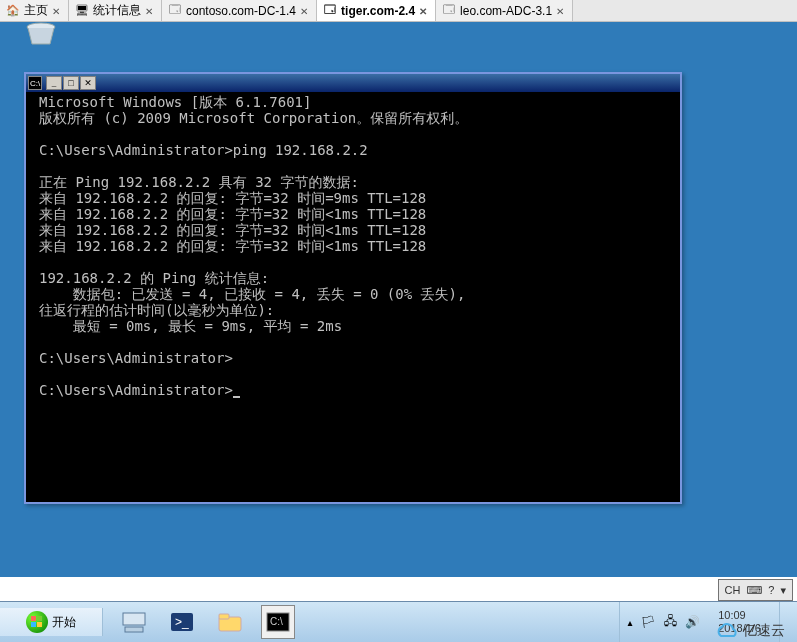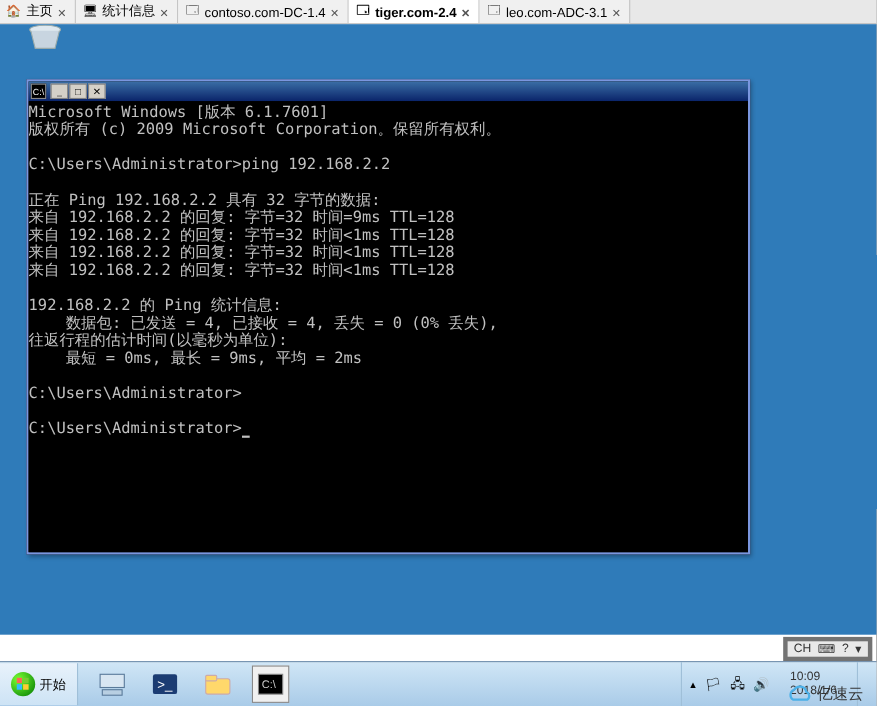--- a/index.html
+++ b/index.html
@@ -52,48 +52,48 @@
 .cmd-title { color: #fff; font-family: SimSun, monospace; font-size: 12px; flex: 1; }
 .win-btns { display: flex; gap: 1px; }
 .win-btn { width: 16px; height: 14px; background: #d4d0c8; border: 1px solid #808080; font-size: 9px; display: flex; align-items: center; justify-content: center; font-family: Tahoma; cursor: pointer; }
 .cmd-body {
   height: calc(100% - 18px);
   background: #000;
   color: #c0c0c0;
   font-family: "NSimSun", "SimSun", Consolas, monospace;
   font-size: 14px;
   line-height: 16px;
-  padding: 2px 0;
+  padding: 2px 13px;
   white-space: pre;
   overflow: hidden;
 }
 .cursor { background: #c0c0c0; width: 7px; height: 2px; display: inline-block; vertical-align: bottom; }
 .taskbar {
   position: absolute; bottom: 0; left: 0; right: 0;
   height: 41px;
   background: linear-gradient(to bottom, #d0e6f6, #a9cbe8);
   border-top: 1px solid #6a8aaa;
   display: flex; align-items: center;
 }
 .start-btn {
-  height: 38px; padding: 0 10px;
+  height: 28px; padding: 0 26px;
   display: flex; align-items: center; gap: 4px;
   background: linear-gradient(to bottom, #e8f2fb, #cde3f5);
   border-right: 1px solid #9fbfd8;
   cursor: pointer;
 }
 .start-orb { width: 22px; height: 22px; border-radius: 50%; background: radial-gradient(circle at 30% 30%, #7f3, #070); display: flex; align-items: center; justify-content: center; }
 .start-orb svg { width: 12px; height: 12px; }
 .tb-icons { display: flex; gap: 14px; padding: 0 14px; align-items: center; }
 .tb-icon { width: 34px; height: 34px; display: flex; align-items: center; justify-content: center; cursor: pointer; }
 .tb-icon.running { background: #f0f0f0; border: 1px solid #888; }
 .tray { margin-left: auto; display: flex; align-items: center; gap: 8px; padding: 0 8px; height: 100%; border-left: 1px solid #9fbfd8; }
 .tray-clock { font-size: 11px; line-height: 13px; color: #333; padding: 0 10px; }
 .tray-show-desktop { width: 10px; height: 100%; border-left: 1px solid #9fbfd8; }
-.ime-bar { position: absolute; bottom: 41px; right: 4px; height: 22px; background: #e8e8e8; border: 4px solid #737373; display: flex; align-items: center; gap: 6px; padding: 0 6px; }
+.ime-bar { position: absolute; bottom: 41px; right: 4px; height: 22px; background: #e8e8e8; border: 1px solid #737373; display: flex; align-items: center; gap: 6px; padding: 0 6px; }
 .ime-item { font-size: 11px; color: #333; cursor: pointer; }
 .watermark { position: absolute; right: 6px; bottom: 0; display: flex; align-items: flex-start; gap: 4px; padding: 2px 6px; }
 .watermark .logo { width: 24px; height: 18px; color: #4bb0e8; }
 </style>
 </head>
 <body>
 
 <div class="tab-strip">
   <div class="tab">
     <span class="tab-icon">🏠</span>

